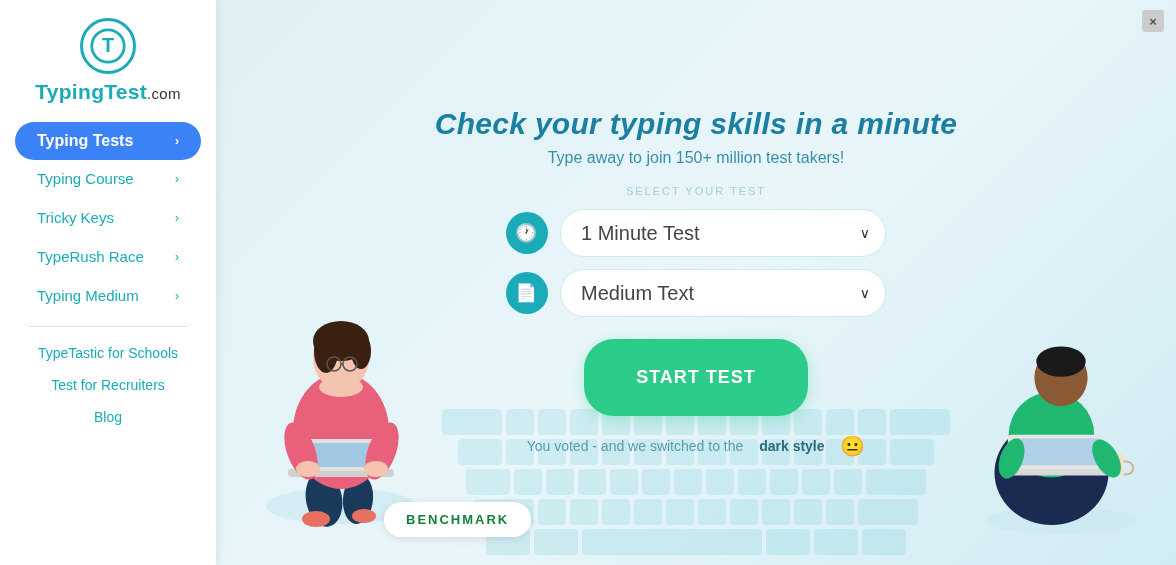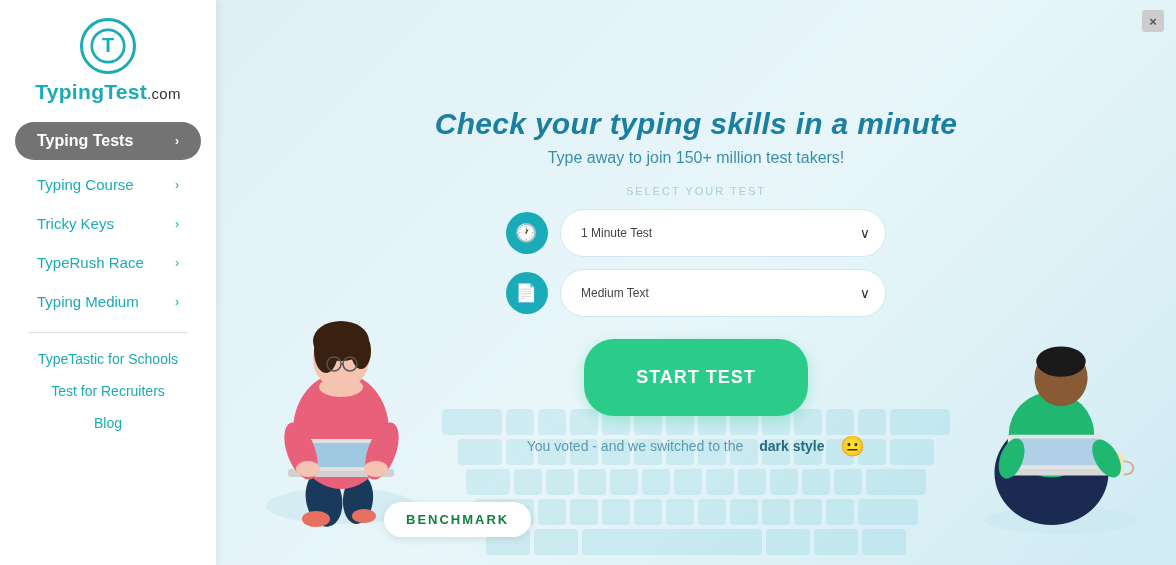--- a/index.html
+++ b/index.html
@@ -55,31 +55,31 @@
       font-weight: 600;
       letter-spacing: 0.3px;
     }
 
     #logo-text span {
       color: #333;
       font-weight: 400;
     }
 
     .nav-item-active {
-      background: #737373;
+      background: #3b82f6;
       color: #fff !important;
       border-radius: 30px;
       width: 186px;
       padding: 10px 22px;
       font-size: 16px;
       font-weight: 600;
       display: flex;
       align-items: center;
       justify-content: space-between;
-      margin-bottom: 6px;
+      margin-bottom: 0;
       cursor: pointer;
       text-decoration: none;
     }
 
     .nav-item {
       width: 186px;
       padding: 10px 22px;
       font-size: 15px;
       color: #1aabb8;
       display: flex;
@@ -244,21 +244,21 @@
       flex: 1;
       position: relative;
     }
 
     .dropdown-wrapper select {
       width: 100%;
       height: 48px;
       border: 1.5px solid #d0e8f0;
       border-radius: 30px;
       padding: 0 48px 0 20px;
-      font-size: 12px;
+      font-size: 20px;
       color: #444;
       background: #fff;
       appearance: none;
       cursor: pointer;
       outline: none;
     }
 
     .dropdown-arrow {
       position: absolute;
       right: 16px;

